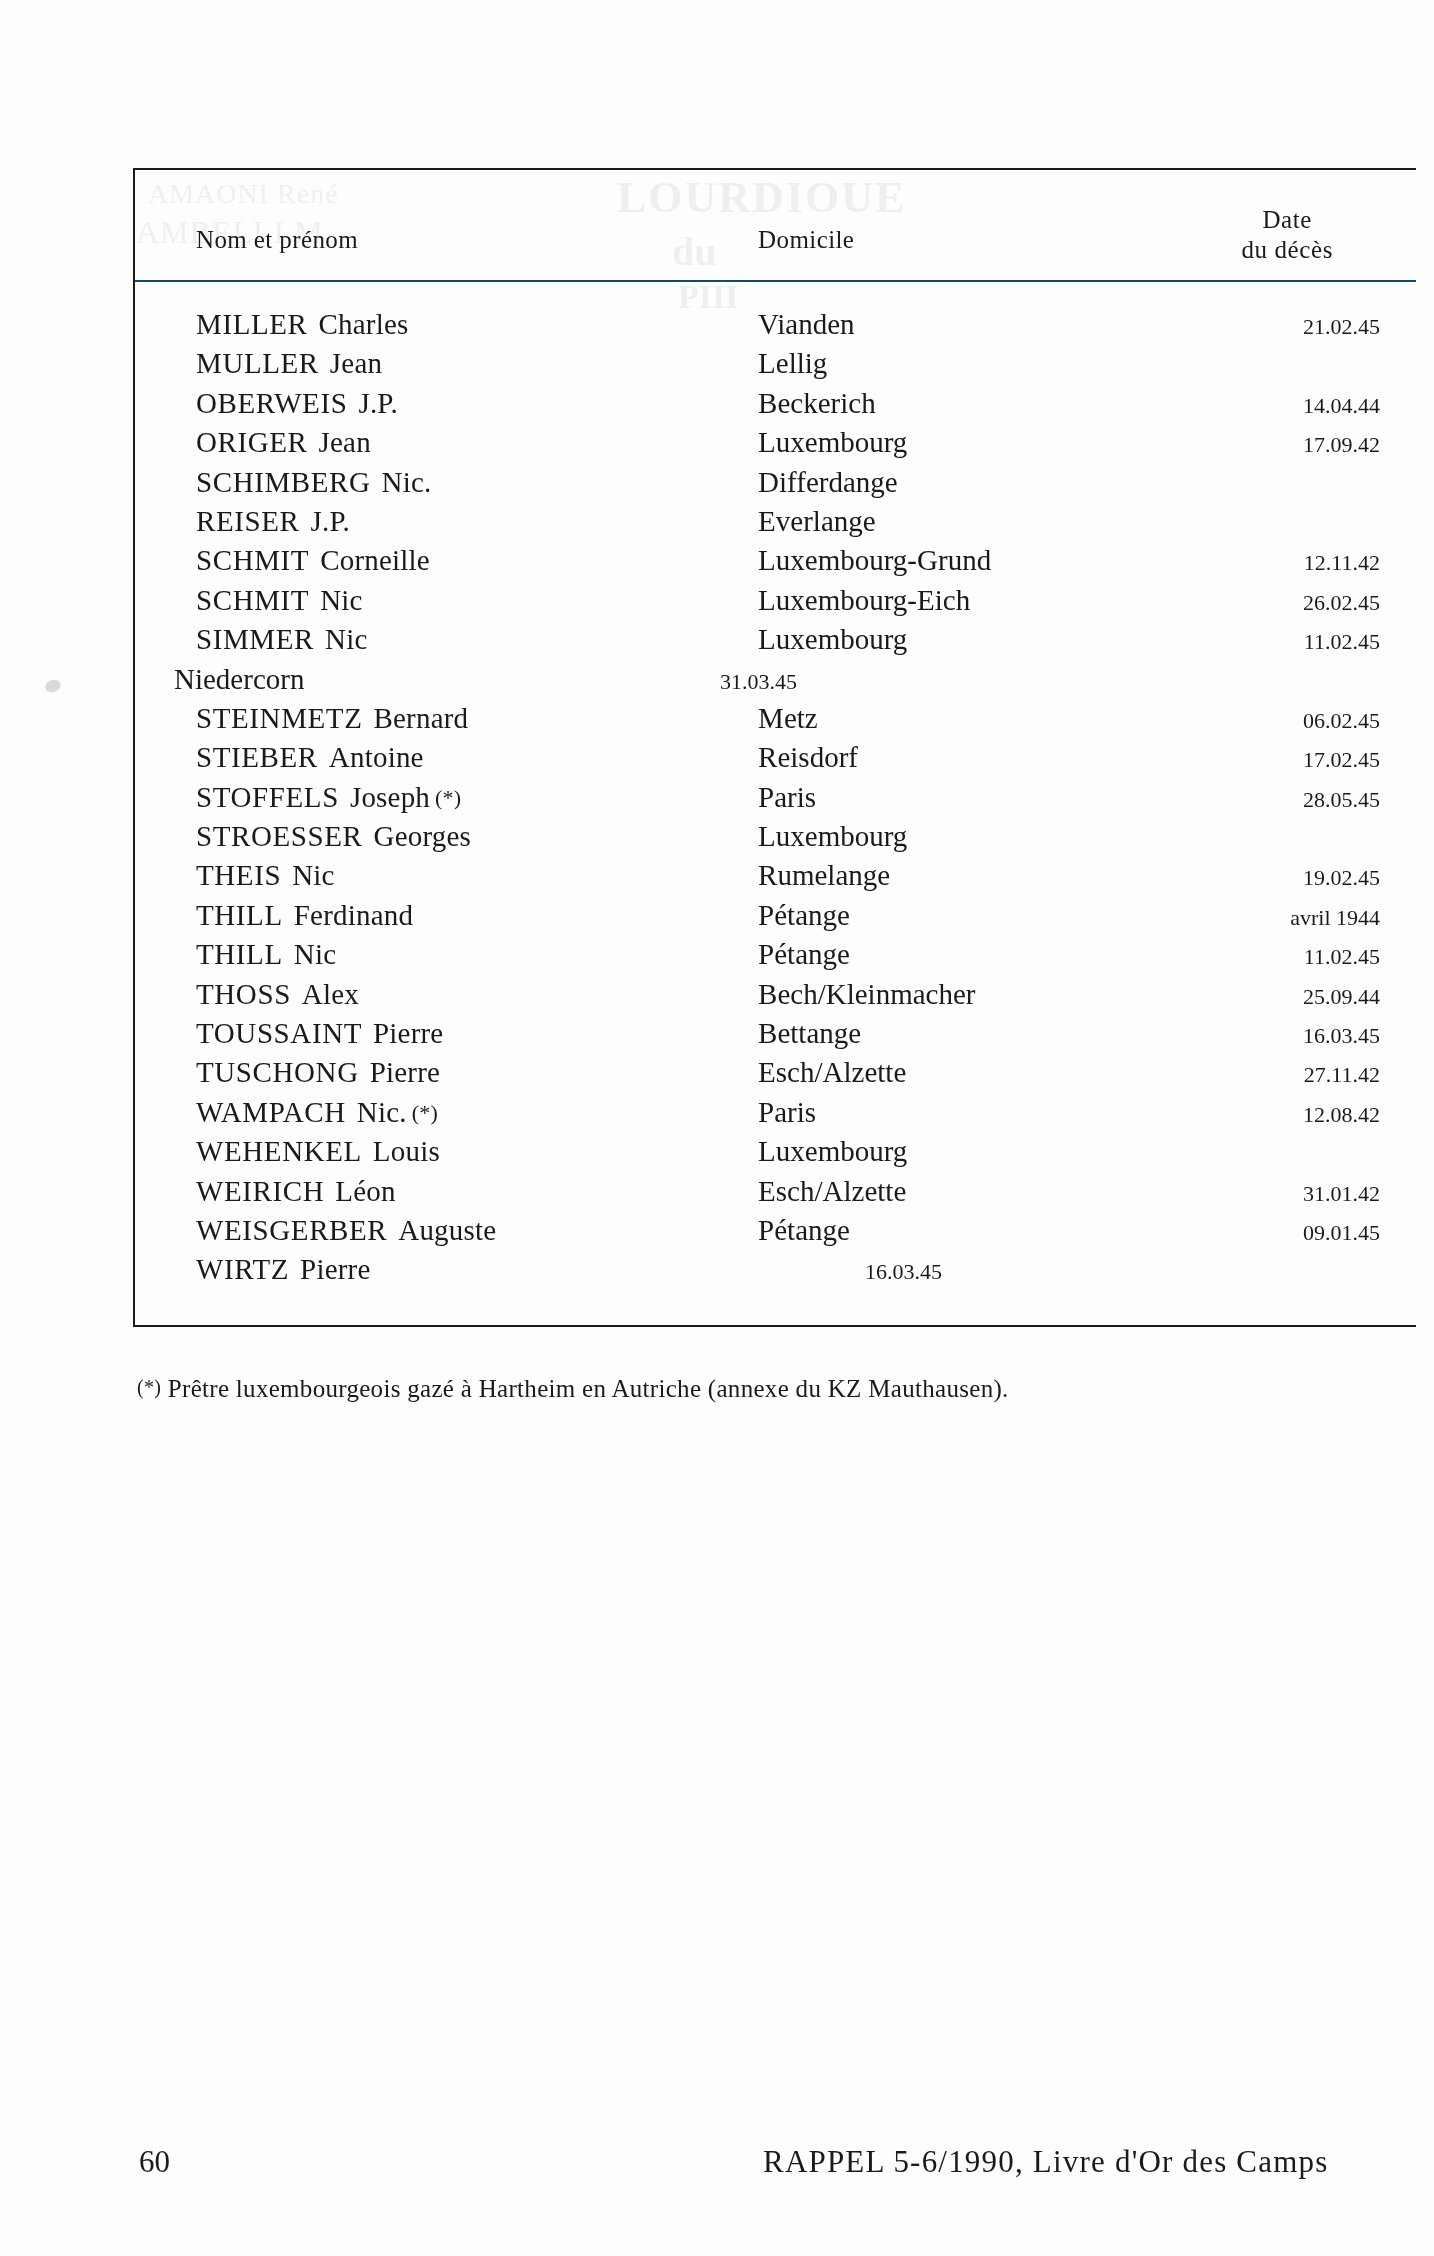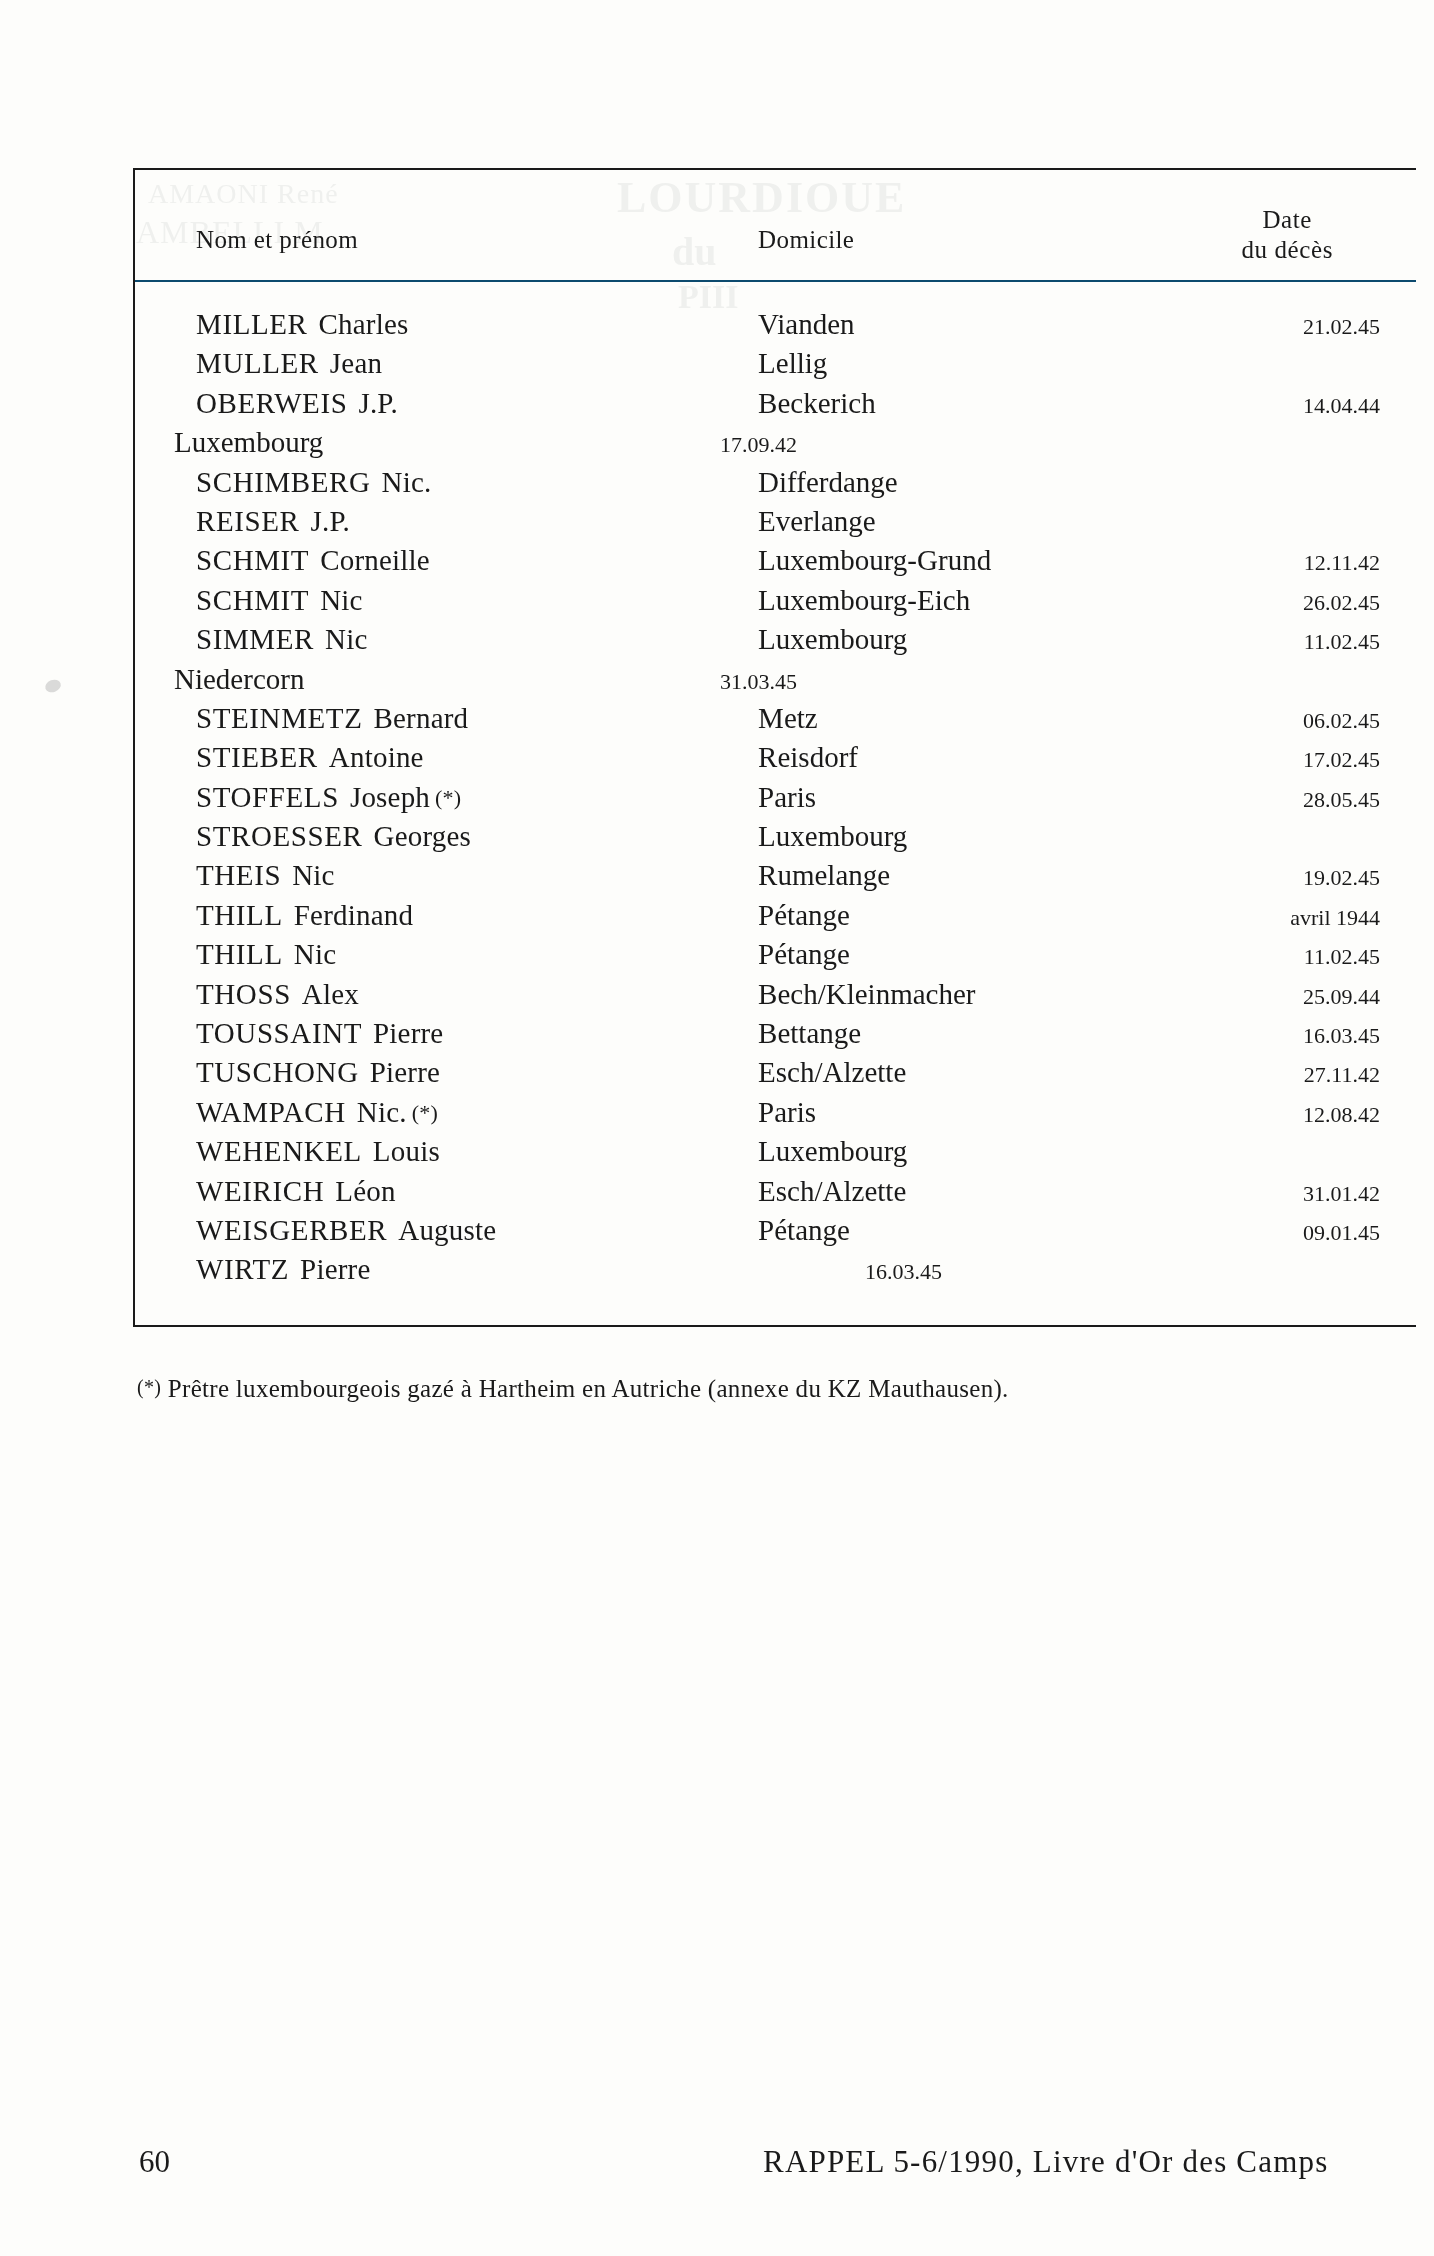--- a/index.html
+++ b/index.html
@@ -178,20 +178,21 @@
           <div class="cell-name"><span class="sur">MULLER</span><span class="given">Jean</span></div>
           <div class="cell-dom">Lellig</div>
           <div class="cell-date"></div>
         </div>
         <div class="row">
           <div class="cell-name"><span class="sur">OBERWEIS</span><span class="given">J.P.</span></div>
           <div class="cell-dom">Beckerich</div>
           <div class="cell-date">14.04.44</div>
         </div>
         <div class="row">
+          <div class="cell-name"><span class="sur">ORIGER</span><span class="given">Jean</span></div>
           <div class="cell-dom">Luxembourg</div>
           <div class="cell-date">17.09.42</div>
         </div>
         <div class="row">
           <div class="cell-name"><span class="sur">SCHIMBERG</span><span class="given">Nic.</span></div>
           <div class="cell-dom">Differdange</div>
           <div class="cell-date"></div>
         </div>
         <div class="row">
           <div class="cell-name"><span class="sur">REISER</span><span class="given">J.P.</span></div>

